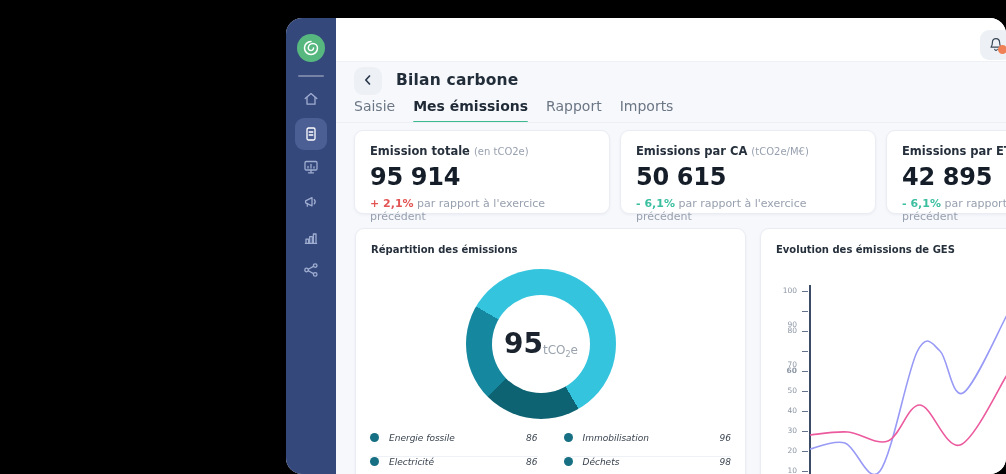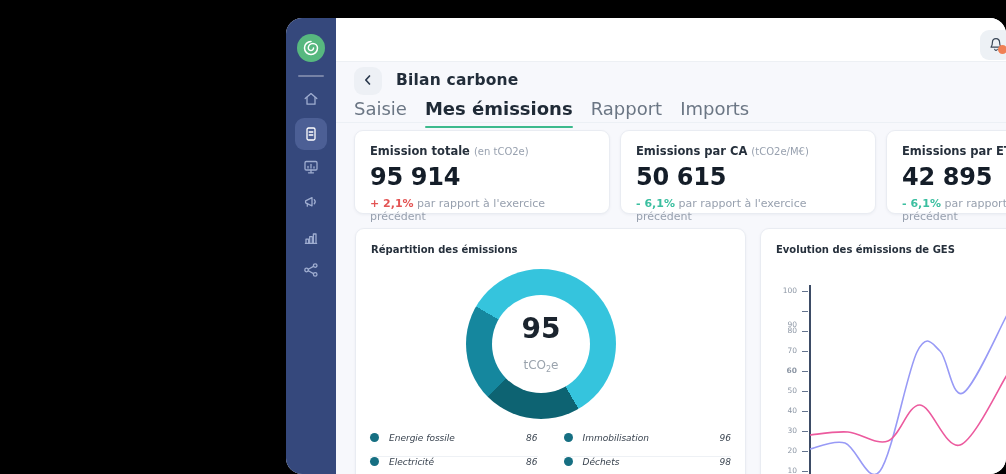--- a/index.html
+++ b/index.html
@@ -21,39 +21,39 @@
   .nav-item svg{display:block;}
   
   .topbar{position:absolute;left:50px;top:0;right:0;height:43px;background:#fff;border-bottom:1px solid #edf0f4;}
   .bell-btn{position:absolute;left:644px;top:12px;width:32px;height:30px;border-radius:9px;background:#edf1f5;display:flex;align-items:center;justify-content:center;cursor:pointer;}
   .bell-wrap{position:relative;width:18px;height:18px;}
   .badge{position:absolute;right:-2px;bottom:0px;width:9px;height:9px;border-radius:50%;background:var(--badge,#f08055);}
   
   .back-btn{position:absolute;left:68px;top:49px;width:28px;height:28px;border-radius:9px;background:#edf0f5;display:flex;align-items:center;justify-content:center;cursor:pointer;}
   .page-title{position:absolute;left:110px;top:53px;font-size:15.5px;font-weight:bold;color:#222d3a;letter-spacing:.2px;}
   .tabs{position:absolute;left:68px;top:80px;display:flex;gap:18px;}
-  .tab{position:relative;font-size:18px;color:#6b7684;padding-bottom:9px;cursor:pointer;white-space:nowrap;}
+  .tab{position:relative;font-size:14px;color:#6b7684;padding-bottom:9px;cursor:pointer;white-space:nowrap;}
   .tab.active{color:#1f2a36;font-weight:bold;}
   .tab.active::after{content:"";position:absolute;left:0;right:0;bottom:0;height:2.5px;border-radius:2px;background:var(--accent,#3cba8d);}
   .tabs-divider{position:absolute;left:50px;right:0;top:104px;height:1px;background:#ecf0f5;}
   
   .card{position:absolute;background:#fff;border:1px solid #e9ecf2;border-radius:9px;box-shadow:0 1px 3px rgba(20,40,80,.05);box-sizing:border-box;}
   
   .stat-card{top:112px;width:256px;height:84px;padding:13px 15px;}
   .stat-title{font-size:11.5px;font-weight:bold;color:#26303c;}
   .stat-unit{font-size:10px;color:#98a1af;font-weight:normal;margin-left:4px;}
   .stat-value{font-size:24px;font-weight:bold;color:#141d28;margin-top:5px;letter-spacing:-.3px;}
   .stat-delta{font-size:11px;color:#98a1af;margin-top:6px;}
   .delta-val{font-weight:bold;}
   
   .chart-card{top:210px;width:391px;height:330px;}
   .chart-title{position:absolute;left:15px;top:15px;font-size:10px;font-weight:bold;color:#26303c;}
   
   .donut{position:absolute;left:110px;top:40px;width:150px;height:150px;border-radius:50%;}
-  .donut-hole{position:absolute;inset:26px;border-radius:50%;background:#fff;display:flex;flex-direction:column;align-items:center;justify-content:center;}
+  .donut-hole{position:absolute;inset:26px;border-radius:50%;background:#fff;display:flex;flex-direction:row;align-items:center;justify-content:center;}
   .donut-value{font-size:28px;font-weight:bold;color:#1b242e;line-height:1.05;}
   .donut-unit{font-size:12px;color:#9aa3ad;margin-top:14px;}
   .donut-unit sub{font-size:8px;}
   
   .legend{position:absolute;left:14px;right:14px;top:204px;display:grid;grid-template-columns:1fr 1fr;column-gap:26px;}
   .legend-row{display:flex;align-items:flex-start;height:23px;border-bottom:1px solid #eef1f5;font-style:italic;}
   .legend-dot{width:9px;height:9px;border-radius:50%;background:#166f82;flex:none;}
   .legend-label{font-size:9px;color:#39434f;margin-left:10px;}
   .legend-value{font-size:9px;color:#39434f;margin-left:auto;}
   
@@ -222,21 +222,21 @@
 
   <div class="card chart-card" style="left:474px">
     <div class="chart-title">Evolution des émissions de GES</div>
     <div id="yaxis">
         <div class="ytick-label" style="top: 57px;">100</div>
         <div class="ytick-mark" style="top: 62px;"></div>
         <div class="ytick-label" style="top: 91px;">90</div>
         <div class="ytick-mark" style="top: 82px;"></div>
         <div class="ytick-label" style="top: 97px;">80</div>
         <div class="ytick-mark" style="top: 102px;"></div>
-        <div class="ytick-label" style="top: 117px;">70</div>
+        <div class="ytick-label" style="top: 131px;">70</div>
         <div class="ytick-mark" style="top: 122px;"></div>
         <div class="ytick-label" style="top: 137px; font-weight: bold;">60</div>
         <div class="ytick-mark" style="top: 142px;"></div>
         <div class="ytick-label" style="top: 157px;">50</div>
         <div class="ytick-mark" style="top: 162px;"></div>
         <div class="ytick-label" style="top: 177px;">40</div>
         <div class="ytick-mark" style="top: 182px;"></div>
         <div class="ytick-label" style="top: 197px;">30</div>
         <div class="ytick-mark" style="top: 202px;"></div>
         <div class="ytick-label" style="top: 217px; text-align: right;">20</div>

